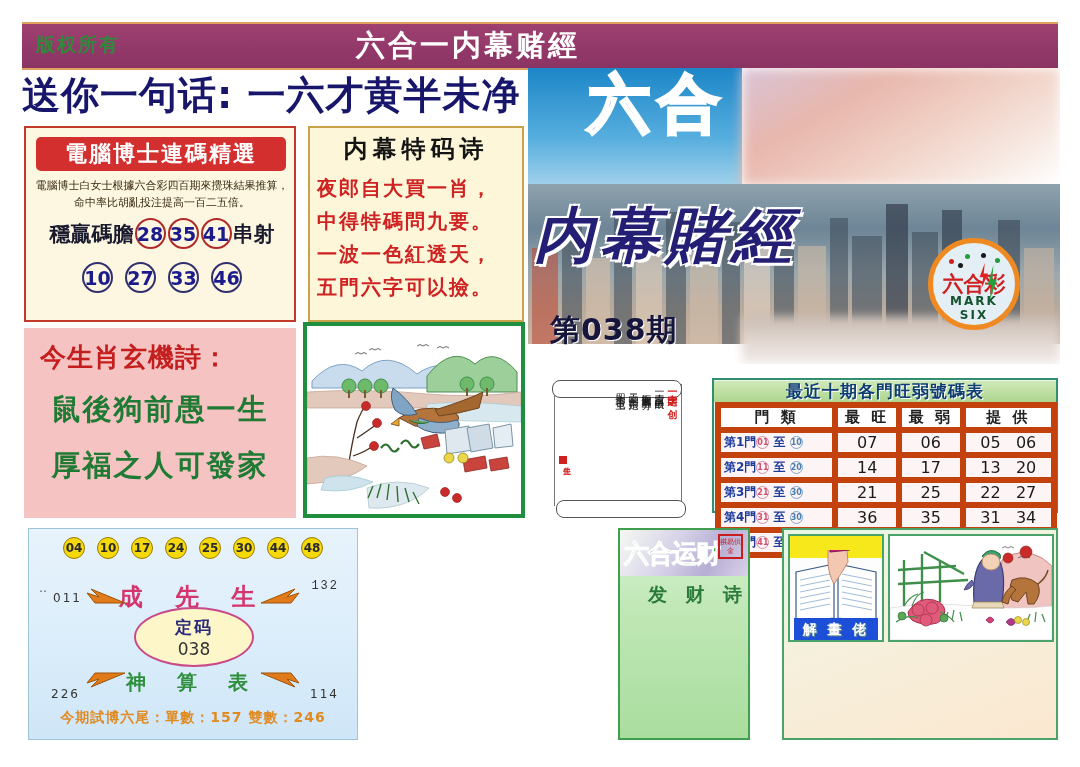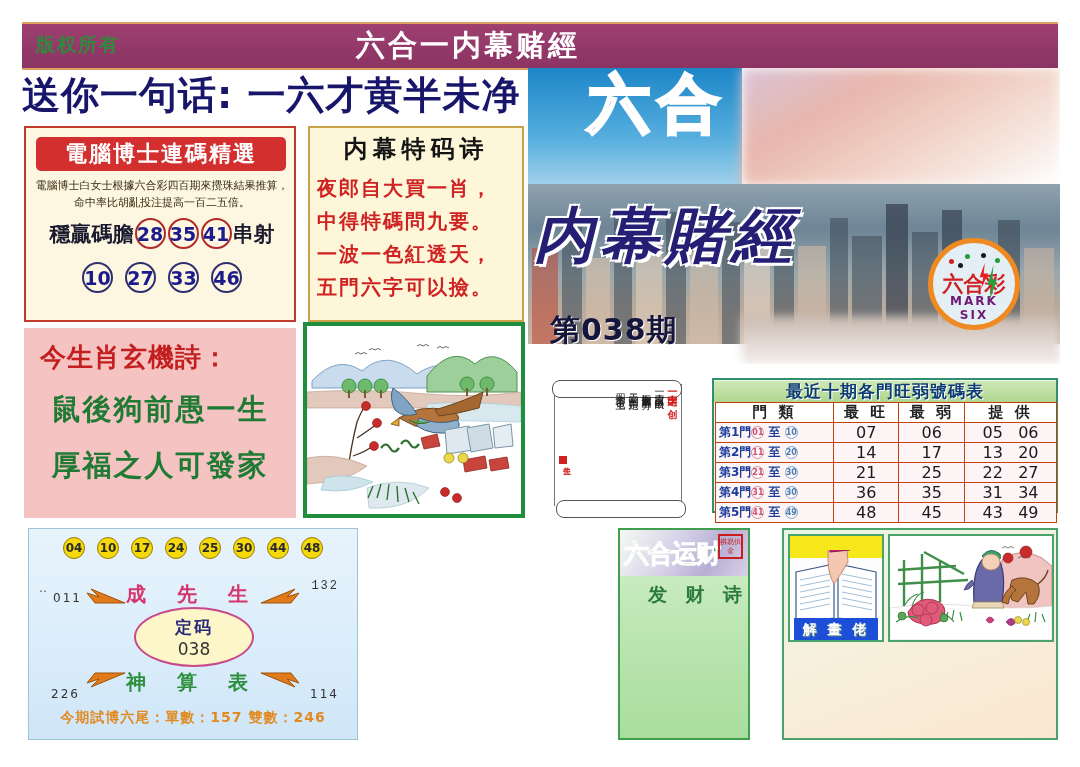--- a/index.html
+++ b/index.html
@@ -74,21 +74,21 @@
            -webkit-text-stroke:3px #ffffff;letter-spacing:8px;}
   .hero-w2{position:absolute;left:6px;top:128px;font-size:60px;font-weight:bold;color:#241f74;
            letter-spacing:6px;font-style:italic;text-shadow:3px 3px 0 #ffffff,-2px -2px 0 #ffffff,2px -2px 0 #ffffff,-2px 2px 0 #ffffff;}
   .hero-issue{position:absolute;left:22px;top:242px;font-size:30px;font-weight:bold;color:#16163c;
               text-shadow:1px 1px 0 #fff;letter-spacing:1px;}
   .logo{position:absolute;left:400px;top:170px;width:92px;height:92px;border-radius:50%;
         background:#e3eef5;border:5px solid #ef8a22;box-sizing:border-box;overflow:hidden;}
   .logo-txt{position:absolute;left:0;top:27px;width:82px;text-align:center;font-size:21px;
             font-weight:bold;color:#cf2020;letter-spacing:0px;}
   .logo-sub{position:absolute;left:0;top:51px;width:82px;text-align:center;font-size:12px;
-            font-weight:bold;color:#701a75;letter-spacing:2px;}
+            font-weight:bold;color:#14532d;letter-spacing:2px;}
   .logo-bolt{position:absolute;left:52px;top:22px;width:14px;height:36px;background:#24a13c;
              clip-path:polygon(60% 0,20% 55%,48% 55%,32% 100%,85% 40%,52% 40%);}
   .logo-bolt2{position:absolute;left:44px;top:20px;width:13px;height:26px;background:#e22020;
               clip-path:polygon(60% 0,20% 55%,48% 55%,32% 100%,85% 40%,52% 40%);}
   .dot{position:absolute;width:5px;height:5px;border-radius:50%;}
 
   
   .scrollbox{position:absolute;left:530px;top:372px;width:180px;height:156px;background:#ffffff;overflow:hidden;}
   .scr-paper{position:absolute;left:24px;top:12px;width:126px;height:122px;background:#ffffff;
              border-left:1px solid #777;border-right:1px solid #777;}
@@ -103,36 +103,36 @@
   .scr-sq{position:absolute;left:29px;top:84px;width:8px;height:8px;background:#d02020;}
 
   
   .tblbox{position:absolute;left:712px;top:378px;width:346px;height:135px;background:#eaf6ea;
           border:2px solid #2f8f6f;box-sizing:border-box;}
   .tbl-title{position:absolute;left:0;top:1px;width:342px;height:21px;
              background:linear-gradient(180deg,#cfe8b8,#aed68e);text-align:center;font-size:17px;
              font-weight:bold;color:#0d3d73;letter-spacing:1px;line-height:21px;
              text-shadow:1px 1px 0 #fff;}
   table.mt{position:absolute;left:1px;top:22px;width:342px;border-collapse:collapse;background:#fdf4f6;}
-  table.mt th,table.mt td{border:1px solid #c2410c;font-size:15px;text-align:center;height:18px;padding:0;}
+  table.mt th,table.mt td{border:6px solid #c2410c;font-size:15px;text-align:center;height:18px;padding:0;}
   table.mt th{font-size:15px;font-weight:bold;color:#222;letter-spacing:3px;background:#ffffff;}
   table.mt td.men{font-size:12px;color:#1b3b9b;font-weight:bold;text-align:left;padding-left:3px;white-space:nowrap;}
   table.mt td.num{font-size:16px;color:#1a1a1a;font-family:"DejaVu Sans",sans-serif;}
   .mini{display:inline-block;width:13px;height:13px;line-height:12px;border-radius:50%;font-size:8px;
         text-align:center;vertical-align:middle;box-sizing:border-box;font-weight:bold;}
 
   
   .arrbox{position:absolute;left:28px;top:528px;width:330px;height:212px;
           background:linear-gradient(180deg,#e8f3fb 0%,#dceefb 50%,#cfe6f7 100%);
           border:1px solid #9cc6d8;box-sizing:border-box;}
   .arr-balls{position:absolute;left:0;top:8px;width:328px;text-align:center;}
   .yball{display:inline-block;width:22px;height:22px;line-height:20px;border-radius:50%;
          background:#f5d90a;border:1px solid #9a7a00;color:#2a2a2a;font-size:12px;font-weight:bold;
          text-align:center;margin:0 6px;box-sizing:border-box;}
-  .arr-mr{position:absolute;left:0;top:52px;width:328px;text-align:center;font-size:20px;
+  .arr-mr{position:absolute;left:0;top:52px;width:328px;text-align:center;font-size:24px;
           font-weight:bold;color:#d4356c;letter-spacing:12px;}
   .arr-ss{position:absolute;left:0;top:140px;width:328px;text-align:center;font-size:20px;
           font-weight:bold;color:#2f8f3f;letter-spacing:12px;}
   .oval{position:absolute;left:105px;top:78px;width:120px;height:60px;border-radius:50%;
         background:#fdf6c8;border:2px solid #c94a8a;box-sizing:border-box;text-align:center;}
   .oval .t1{font-size:17px;font-weight:bold;color:#2a2a7a;letter-spacing:2px;margin-top:7px;}
   .oval .t2{font-size:17px;color:#333;}
   .cnr{position:absolute;font-size:12px;color:#333;letter-spacing:2px;font-family:"DejaVu Sans",sans-serif;}
   .arrow{position:absolute;width:42px;height:20px;}
   .arr-foot{position:absolute;left:0;top:180px;width:328px;text-align:center;font-size:14px;

